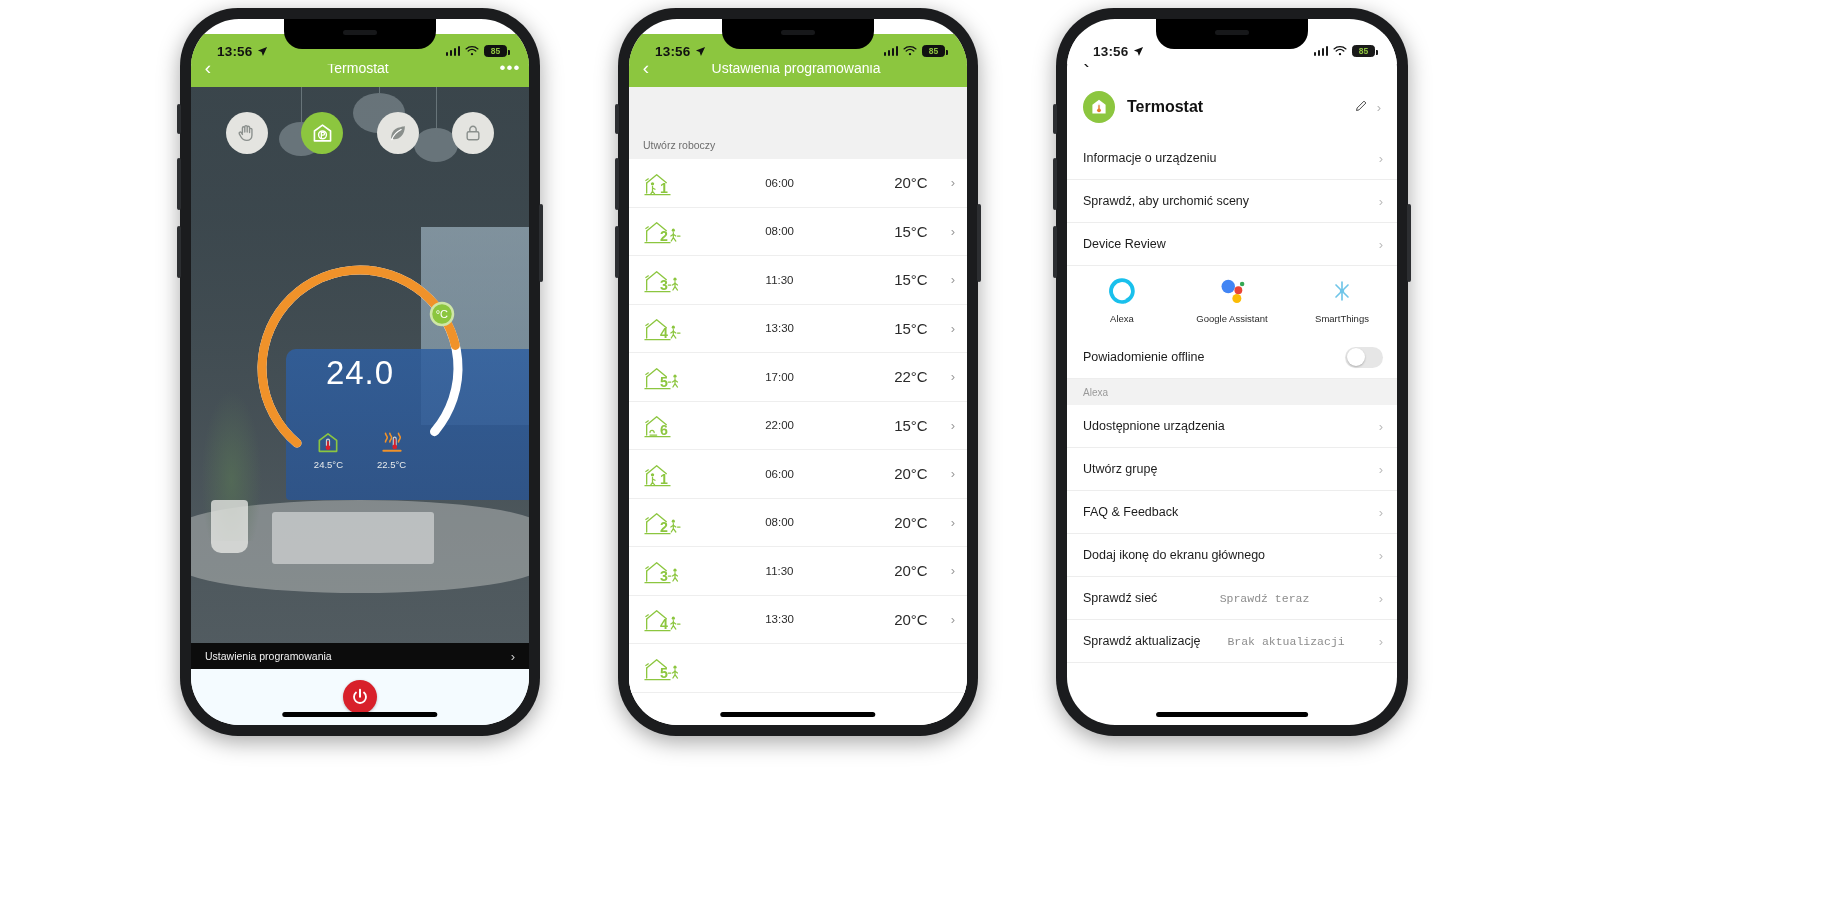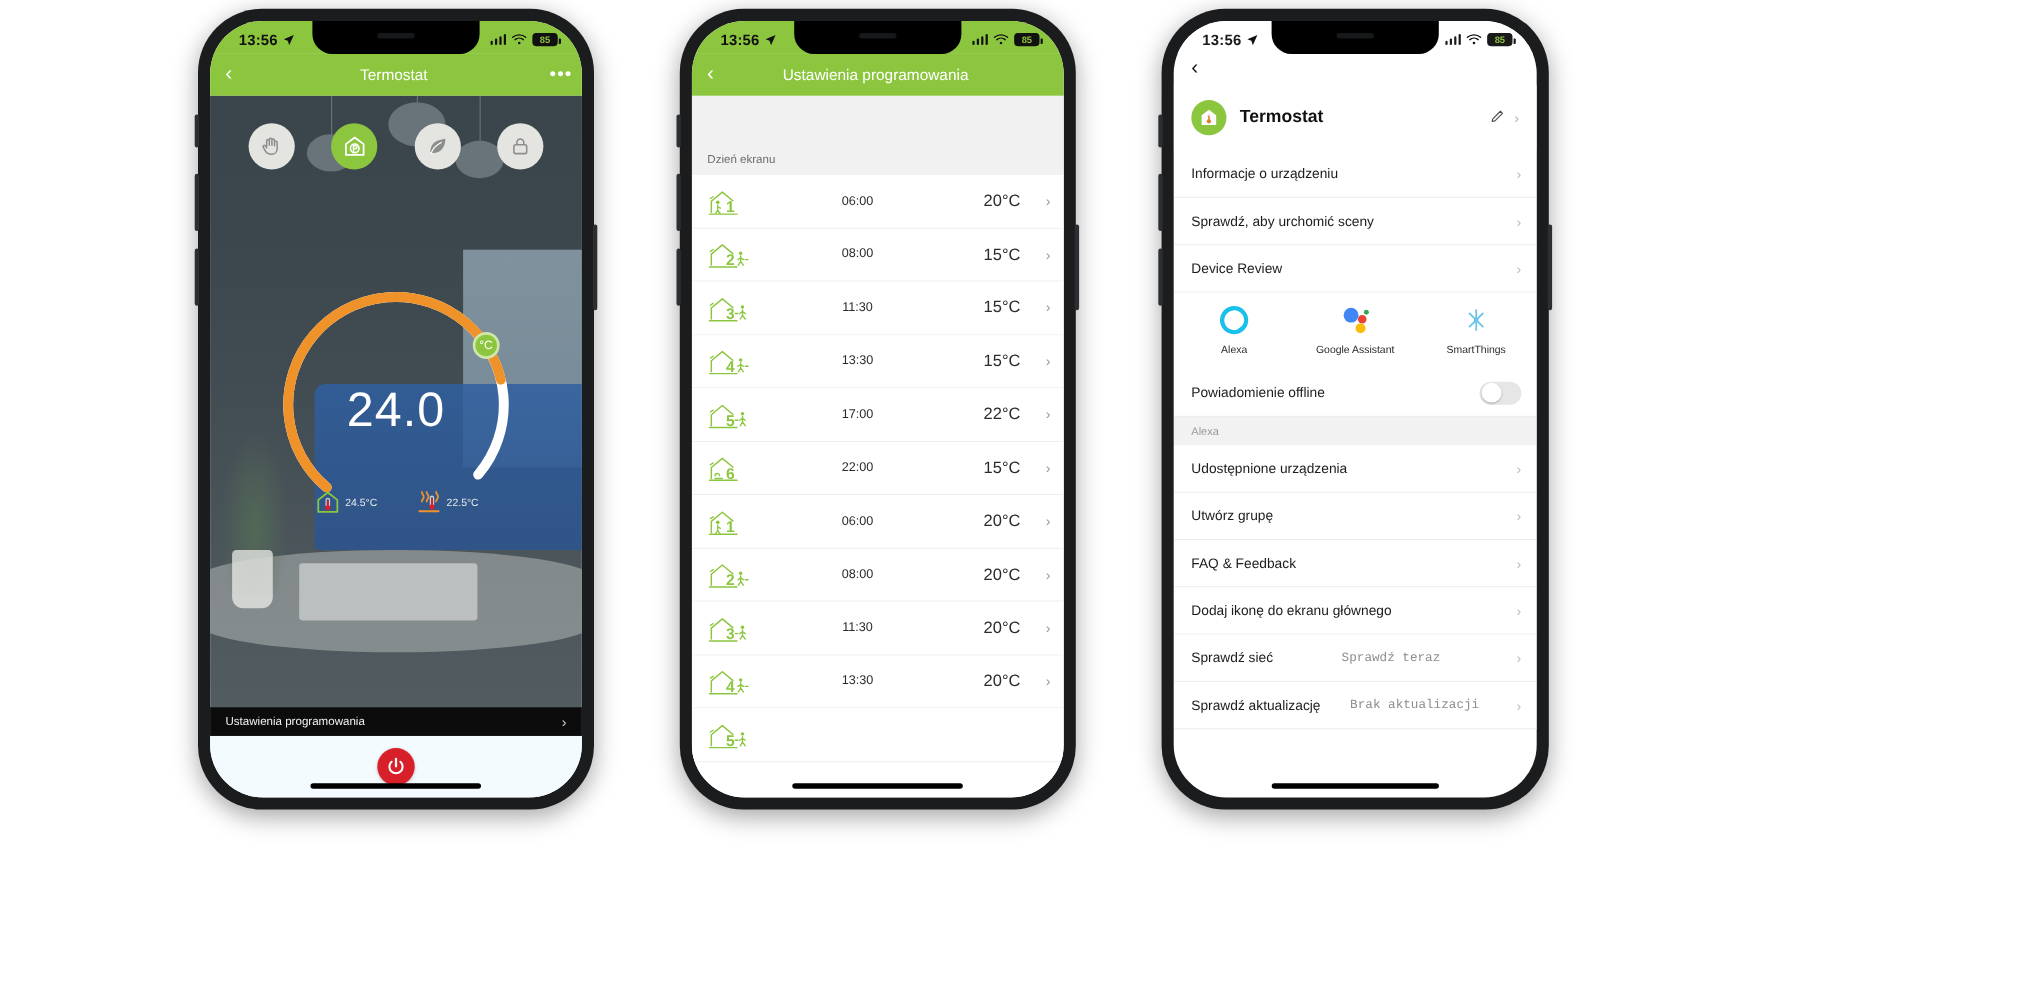--- a/index.html
+++ b/index.html
@@ -53,21 +53,21 @@
     position:absolute; top:11px; left:50%; transform:translateX(-50%);
     width:34px; height:5px; border-radius:3px; background:#17181a;
   }
   .home-ind {
     position:absolute; bottom:8px; left:50%; transform:translateX(-50%);
     width:46%; height:5px; border-radius:3px; background:#000; z-index:45;
   }
 
   
   .statusbar {
-    position:absolute; top:0; left:0; right:0; height:30px;
+    position:absolute; top:15px; left:0; right:0; height:30px;
     display:flex; align-items:center; justify-content:space-between;
     padding: 4px 22px 0 26px;
     font-size: 13.5px; font-weight: 700; z-index: 35;
   }
   .statusbar .time { display:flex; align-items:center; gap:4px; letter-spacing:.2px; }
   .statusbar .right { display:flex; align-items:center; gap:5px; }
   .sb-dark { color:#111; }
   .sb-light { color:#1a1a1a; }
   .bars { display:flex; align-items:flex-end; gap:1.5px; height:10px; }
   .bars i { display:block; width:2.5px; background:currentColor; border-radius:1px; }
@@ -141,26 +141,26 @@
 
   .dial-wrap {
     position:absolute; left:50%; top:165px; transform:translateX(-50%);
     width:232px; height:232px; z-index:5;
   }
   .dial-center {
     position:absolute; inset:0; display:flex; flex-direction:column;
     align-items:center; justify-content:center; color:#fff;
   }
   .deg-unit { position:absolute; top:56px; right:28px; font-size:11px; color:#fff; }
-  .big-temp { font-size:44px; font-weight:400; letter-spacing:1px; margin-top:10px; }
+  .big-temp { font-size:33px; font-weight:400; letter-spacing:1px; margin-top:10px; }
   .readouts {
     position:absolute; bottom:14px; left:0; right:0;
     display:flex; justify-content:center; gap:34px;
   }
-  .readout { display:flex; align-items:center; gap:3px; }
+  .readout { display:flex; flex-direction:column; align-items:center; gap:3px; }
   .readout .val { font-size:9.5px; color:#e9ecec; }
 
   .prog-bar {
     position:absolute; left:0; right:0; bottom:56px; height:26px;
     background:#0c0c0c; display:flex; align-items:center;
     padding:0 14px; color:#f2f2f2; font-size:10.5px; z-index:8;
   }
   .prog-bar .chev { margin-left:auto; color:#cfcfcf; font-size:13px; }
   .ice-panel {
     position:absolute; left:0; right:0; bottom:0; height:56px;
@@ -416,21 +416,21 @@
           <div class="speaker"></div>
         </div>
 
       <div class="navbar green">
         <div class="chev-back">‹</div>
         <div class="nav-title">Ustawienia programowania</div>
         <div class="nav-dots"></div>
       </div>
 
       <div class="sched-body">
-        <div class="sec-head tall">Dzień ekranu</div>
+        <div class="sec-head tall">Utwórz roboczy</div>
         <div id="p2-rows-a">
             <div class="srow">
               <span class="pic">
                 <svg width="44" height="30" viewBox="0 0 52 36">
                   <path d="M4 18 16 8l12 10" fill="none" stroke="#8cc63f" stroke-width="1.6" stroke-linejoin="round"></path>
                   <path d="M3 15l3-2" stroke="#8cc63f" stroke-width="1.5" stroke-linecap="round"></path>
                   <path d="M4 18v12M2 32h30" stroke="#8cc63f" stroke-width="1.6" stroke-linecap="round"></path>
                   <g stroke="#8cc63f" stroke-width="1.5" fill="none" stroke-linecap="round">
                     <circle cx="11" cy="19" r="2" fill="#8cc63f" stroke="none"></circle>
                     <path d="M11 22v6M11 24l3 1.5M11 28l-2 3M11 28l2.5 3"></path>

